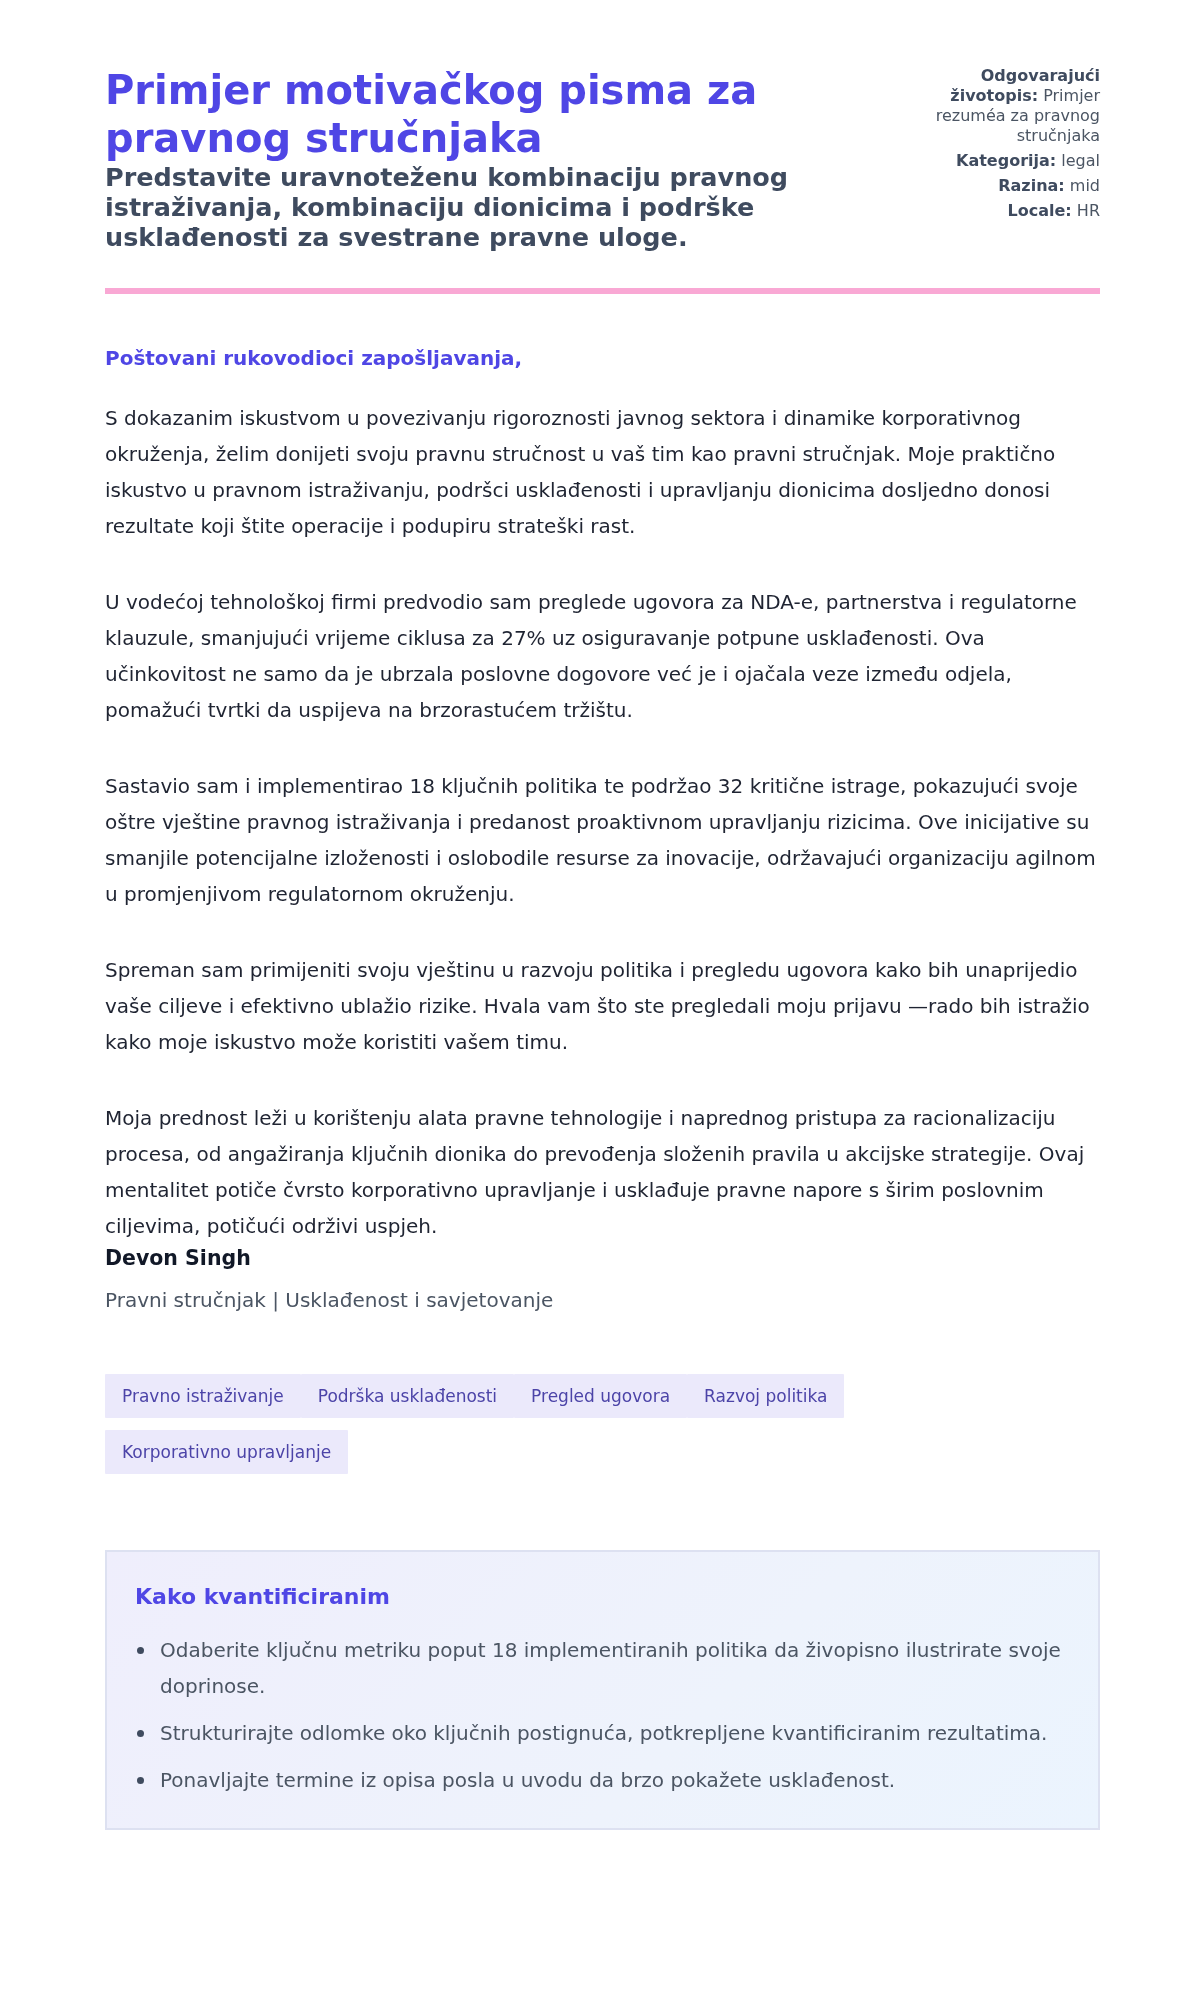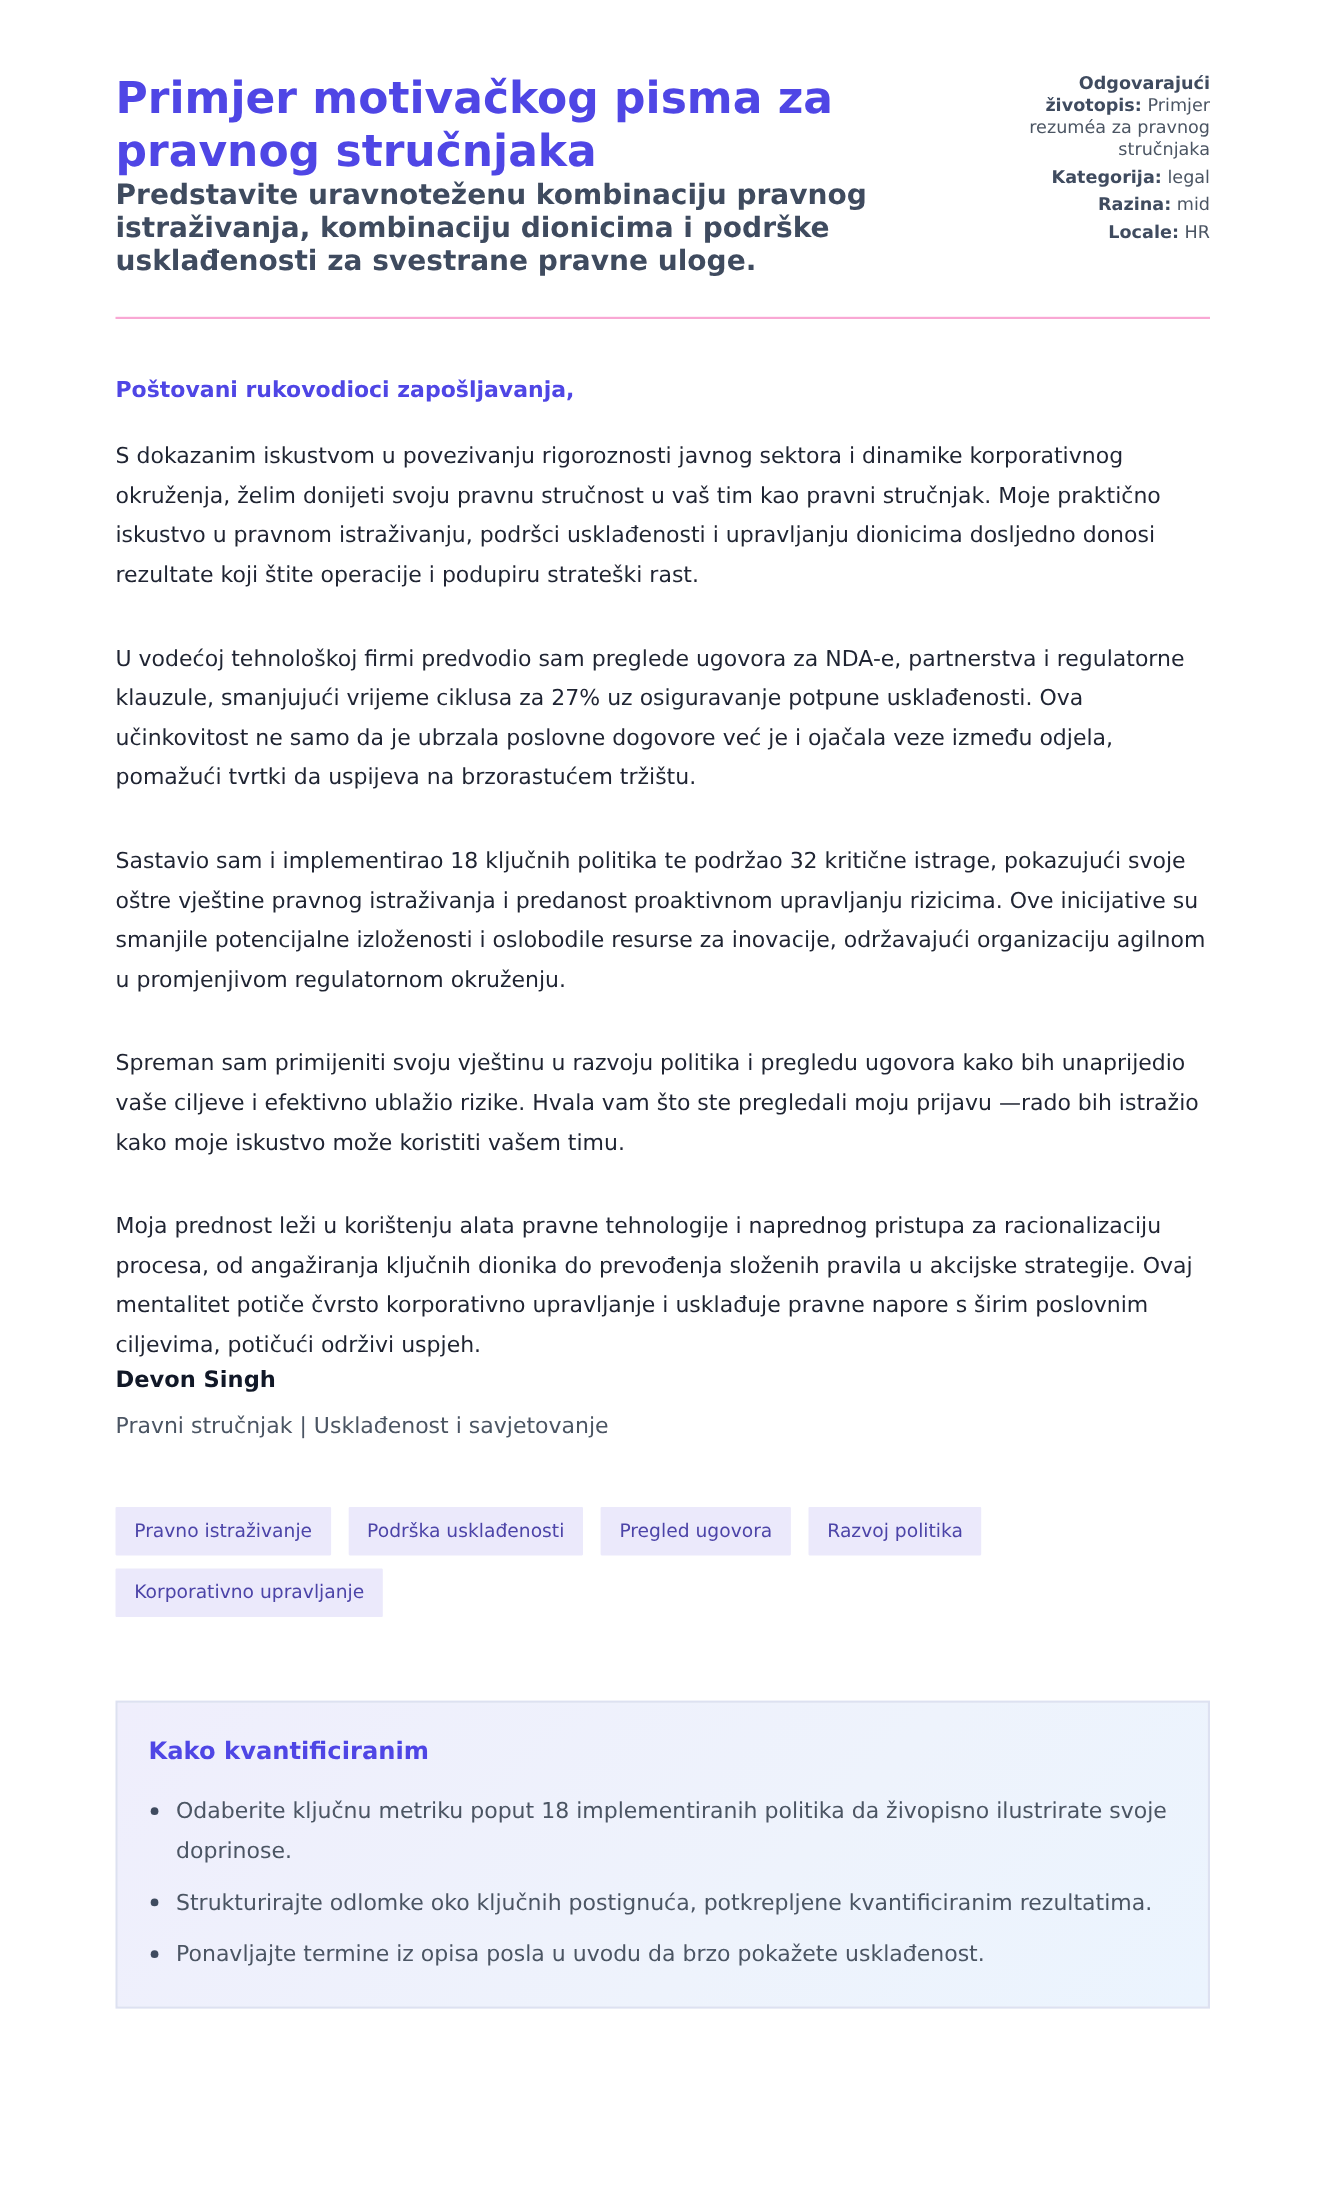--- a/index.html
+++ b/index.html
@@ -11,21 +11,21 @@
       color: #1f2937;
     }
     .page {
       padding: 66px 100px 60px 105px;
     }
     .header {
       display: flex;
       justify-content: space-between;
       align-items: flex-start;
       padding-bottom: 36px;
-      border-bottom: 2px solid #f9a8d4;
+      border-bottom: 6px solid #f9a8d4;
     }
     .header-main { width: 700px; }
     .title {
       font-size: 40px;
       font-weight: bold;
       line-height: 48px;
       color: #4f46e5;
     }
     .subtitle {
       font-size: 25.5px;
@@ -68,21 +68,21 @@
     .sig-role {
       margin-top: 14px;
       font-size: 20px;
       color: #4b5563;
       line-height: 28px;
     }
     .tags {
       margin-top: 60px;
       display: flex;
       flex-wrap: wrap;
-      gap: 12px 16px;
+      gap: 12px 0;
       width: 820px;
     }
     .tag {
       background: #ebe9fb;
       color: #4c44a8;
       font-size: 17px;
       line-height: 20px;
       padding: 12px 17px 12px 17px;
       border-radius: 1px;
     }

